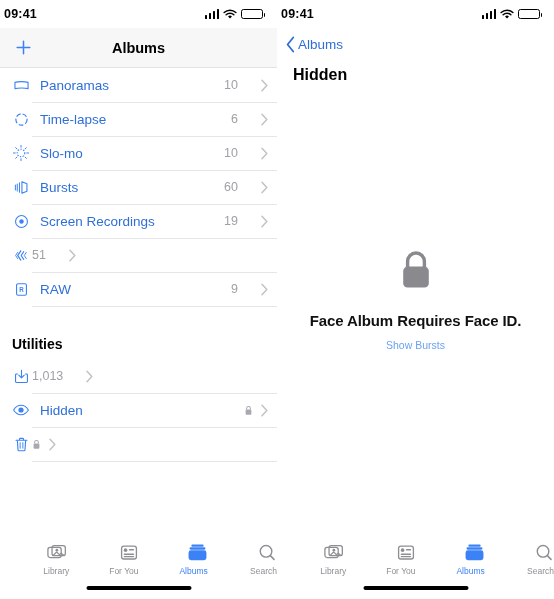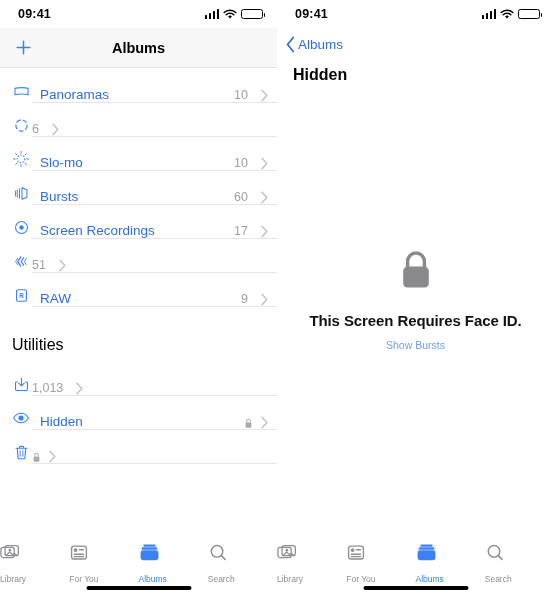--- a/index.html
+++ b/index.html
@@ -19,21 +19,21 @@
     position: relative;
     background: #ffffff;
     overflow: hidden;
   }
 
   
   .statusbar {
     height: 28px;
     display: flex; align-items: center;
     justify-content: space-between;
-    padding: 0 14px 0 18px;
+    padding: 0 14px 0 4px;
   }
   .status-time {
     font-size: 12.5px; font-weight: bold; color: #000;
     letter-spacing: .2px;
   }
   .status-icons { display: flex; align-items: center; gap: 4px; }
   .cell-bars { display: flex; align-items: flex-end; gap: 1.5px; height: 10px; }
   .cell-bars i { display:block; width: 2.5px; background: #000; border-radius: .5px; }
   .cell-bars i:nth-child(1){ height: 4px; }
   .cell-bars i:nth-child(2){ height: 6px; }
@@ -65,21 +65,21 @@
   }
   .navbar-title {
     width: 100%; text-align: center;
     font-size: 14.5px; font-weight: bold; color: #000;
   }
 
   
   .list { background: #ffffff; }
   .row {
     height: 34px;
-    display: flex; align-items: flex-end;
+    display: flex; align-items: center;
     padding-left: 10px; padding-right: 8px;
     position: relative;
   }
   .row::after {
     content:""; position:absolute; left: 32px; right: 0; bottom: 0;
     height: .5px; background: #e6e6ea;
   }
   .row:last-child::after{ left: 32px; }
   .row-icon {
     width: 22px; height: 22px; flex: 0 0 22px;
@@ -87,29 +87,29 @@
     color: #3b82f6;
   }
   .row-label {
     margin-left: 8px;
     font-size: 13.5px;
     color: #2f6fd8;
     flex: 1;
     white-space: nowrap;
   }
   .row-count {
-    font-size: 12.5px; color: #a0a0a6; margin-right: 12px;
+    font-size: 12.5px; color: #a0a0a6; margin-right: 22px;
   }
   .row-lock { margin-right: 7px; color: #a8a8ae; display:flex; align-items:center;}
   .chevron { color: #c2c2c7; display:flex; align-items:center; }
 
   .section-gap { height: 22px; background:#ffffff; }
   .section-header {
     padding: 8px 0 7px 12px;
-    font-size: 16px; font-weight: normal; color: #000;
+    font-size: 14px; font-weight: bold; color: #000;
   }
 
   
   .navbar-right {
     padding: 4px 0 0 0;
   }
   .back-row {
     display:flex; align-items:center;
     padding-left: 8px; height: 24px;
     color:#2f6fd8;
@@ -135,21 +135,21 @@
   
   .tabbar {
     position: absolute; left:0; right:0; bottom: 0;
     height: 64px;
     background:#ffffff;
     display:flex; align-items:flex-start;
     padding-top: 6px;
   }
   .tab {
     flex:1; display:flex; flex-direction:column;
-    align-items:flex-start; gap:11px;
+    align-items:flex-end; gap:3px;
   }
   .tab-icon{ height:22px; display:flex; align-items:center; justify-content:center; color:#8e8e93; }
   .tab-label{ font-size: 8.5px; color:#8e8e93; }
   .tab.active .tab-icon{ color:#3b82f6; }
   .tab.active .tab-label{ color:#3b82f6; }
   .home-indicator{
     position:absolute; bottom: 9px; left:50%; transform:translateX(-50%);
     width: 105px; height: 4px; background:#000; border-radius: 3px;
   }
 </style>
@@ -203,20 +203,21 @@
             </svg>
         </span>
       </div>
 
       <div class="row">
         <span class="row-icon">
           <svg width="17" height="17" viewBox="0 0 20 20">
             <circle cx="10" cy="10" r="6.6" fill="none" stroke="#3b82f6" stroke-width="1.4" stroke-dasharray="5.5 2.4"></circle>
           </svg>
         </span>
+        <span class="row-label">Time-lapse</span>
         <span class="row-count">6</span>
         <span class="chevron">
           <svg width="9" height="13" viewBox="0 0 9 14">
               <path d="M1.8 1.3 L7 7 L1.8 12.7" stroke="#c2c2c7" stroke-width="1.6" fill="none" stroke-linecap="round" stroke-linejoin="round"></path>
             </svg>
         </span>
       </div>
 
       <div class="row">
         <span class="row-icon">
@@ -255,21 +256,21 @@
 
 
       <div class="row">
         <span class="row-icon">
           <svg width="17" height="17" viewBox="0 0 20 20">
             <circle cx="10" cy="10" r="7" fill="none" stroke="#3b82f6" stroke-width="1.3"></circle>
             <circle cx="10" cy="10" r="2.6" fill="#3b82f6"></circle>
           </svg>
         </span>
         <span class="row-label">Screen Recordings</span>
-        <span class="row-count">17</span>
+        <span class="row-count">19</span>
         <span class="chevron">
           <svg width="9" height="13" viewBox="0 0 9 14">
               <path d="M1.8 1.3 L7 7 L1.8 12.7" stroke="#c2c2c7" stroke-width="1.6" fill="none" stroke-linecap="round" stroke-linejoin="round"></path>
             </svg>
         </span>
       </div>
 
       <div class="row">
         <span class="row-icon">
           <svg width="17" height="17" viewBox="0 0 20 20">
@@ -448,21 +449,21 @@
       <div class="large-title">Hidden</div>
     </div>
 
     <div class="empty-state">
       <span class="lock-big">
         <svg width="34" height="42" viewBox="0 0 34 42">
           <path d="M8.6 17 V11.4 A8.4 8.4 0 0 1 25.4 11.4 V17" fill="none" stroke="#8a8a8e" stroke-width="3.4"></path>
           <rect x="4.2" y="16.6" width="25.6" height="21" rx="4.4" fill="#8a8a8e"></rect>
         </svg>
       </span>
-      <div class="empty-title">This Screen Requires Face ID.</div>
+      <div class="empty-title">Face Album Requires Face ID.</div>
       <div class="empty-link">Show Bursts</div>
     </div>
 
     <div class="tabbar">
       <div class="tab">
         <span class="tab-icon">
           <svg width="22" height="19" viewBox="0 0 24 20">
             <rect x="1" y="4.5" width="14.5" height="11" rx="2.4" fill="none" stroke="#8e8e93" stroke-width="1.4"></rect>
             <rect x="5.5" y="2.4" width="14.5" height="11" rx="2.4" fill="none" stroke="#8e8e93" stroke-width="1.4"></rect>
             <circle cx="10.8" cy="7.5" r="1.5" fill="#8e8e93"></circle>

